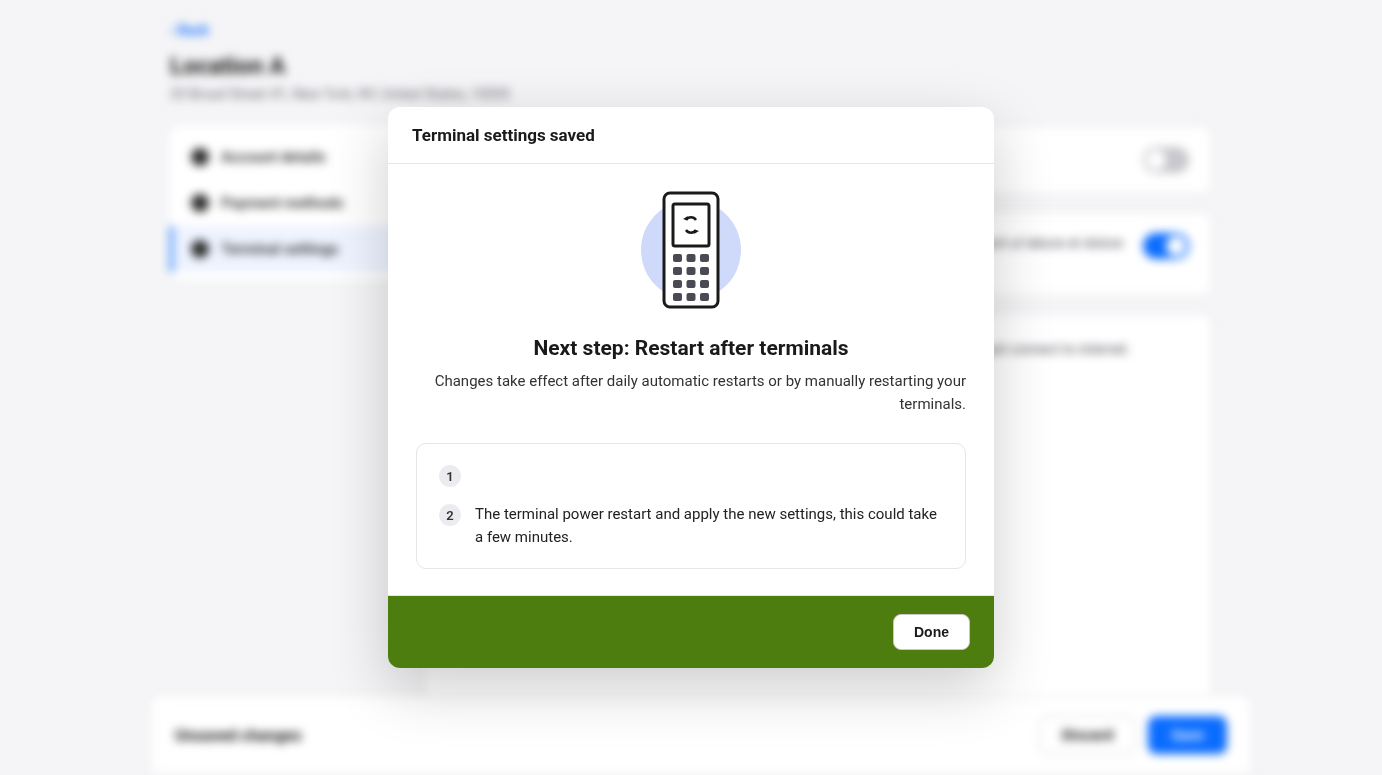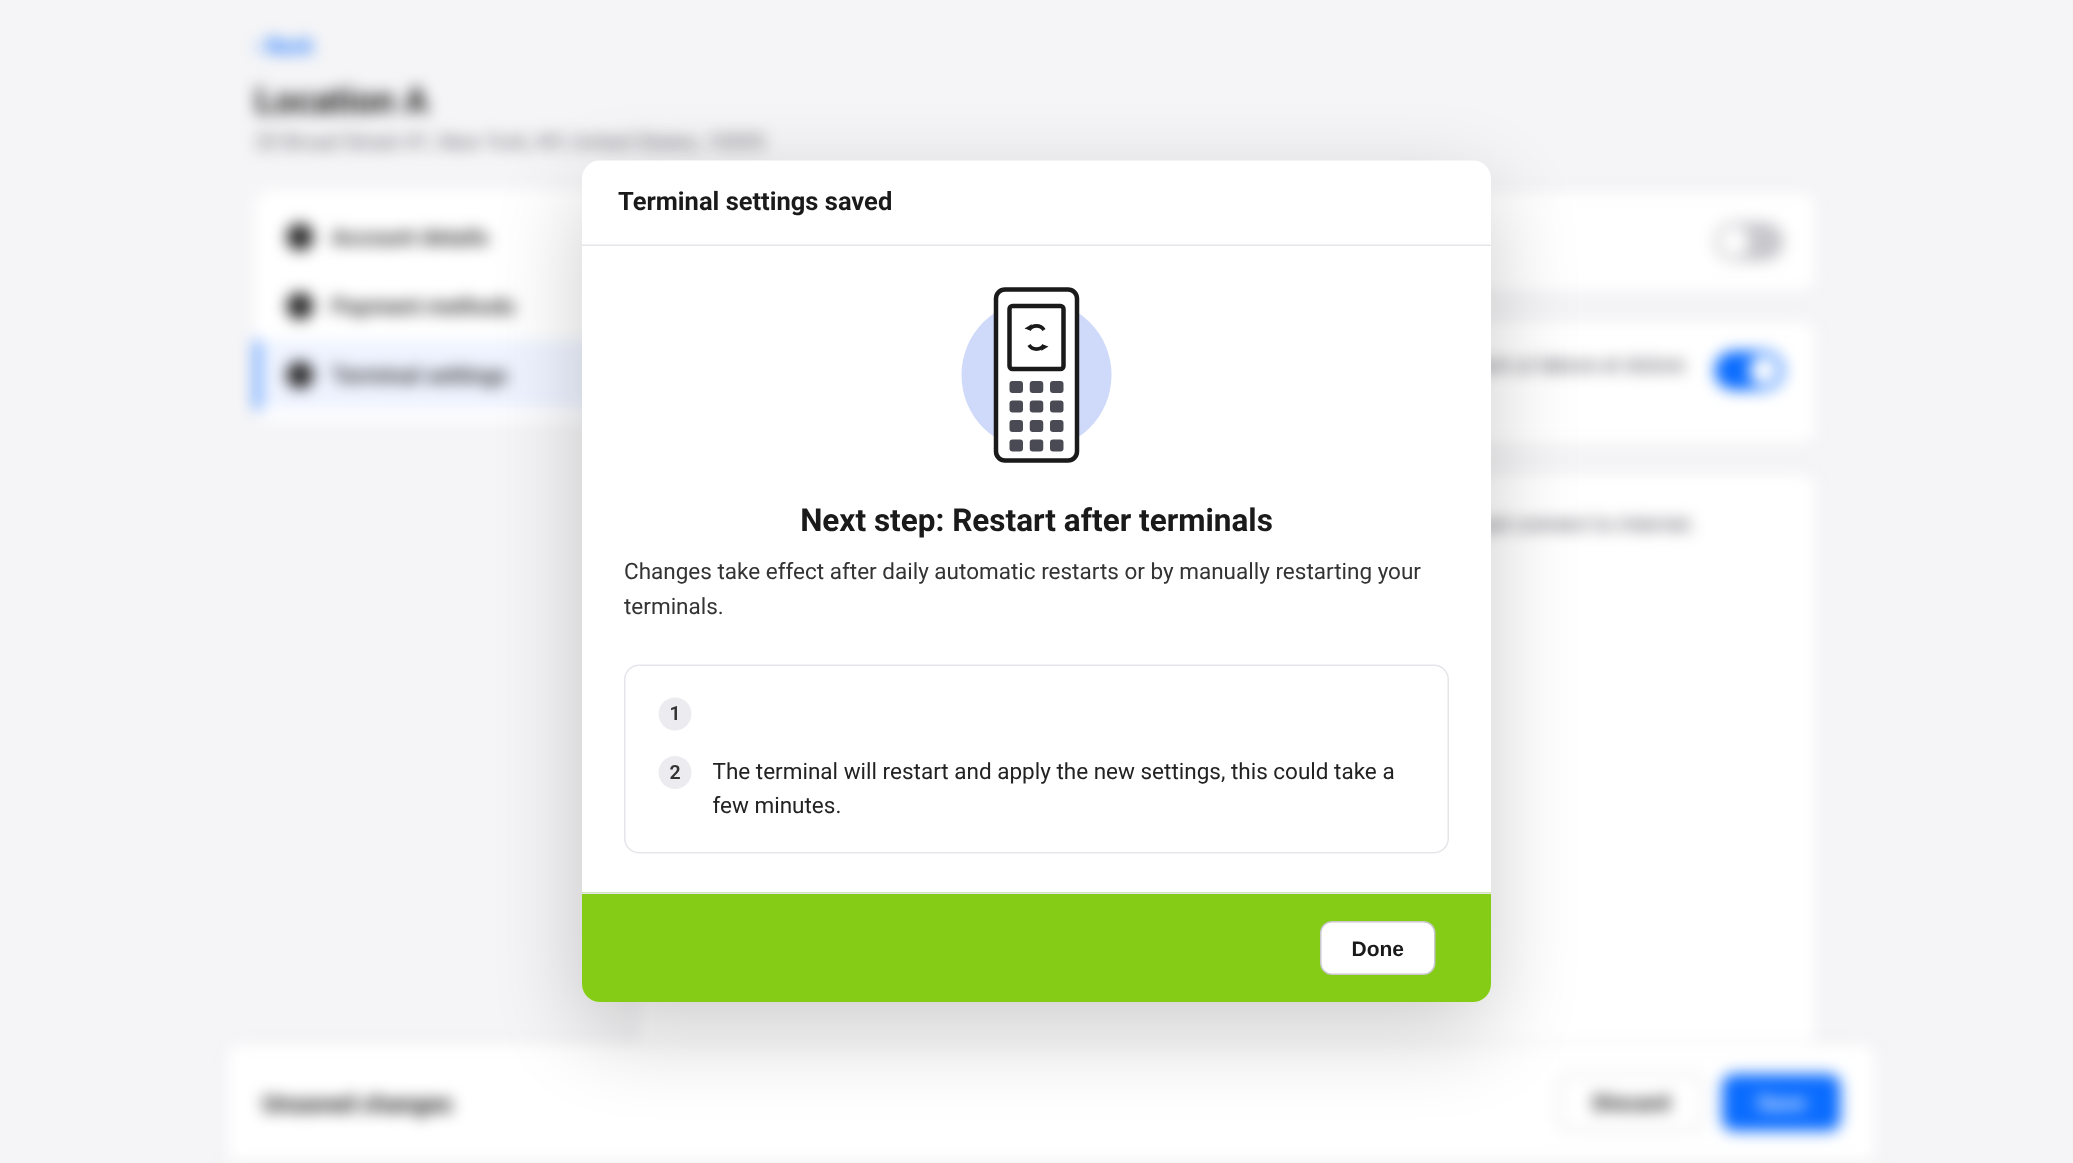--- a/index.html
+++ b/index.html
@@ -206,21 +206,21 @@
 }
 .modal-title {
   font-size: 21px;
   font-weight: 700;
   margin-bottom: 10px;
   text-align: center;
 }
 .modal-desc {
   font-size: 15px;
   color: #333;
-  text-align: left;
+  text-align: right;
   margin-bottom: 28px;
   line-height: 1.5;
 }
 .steps-box {
   border: 1px solid #e5e5ea;
   border-radius: 10px;
   padding: 20px 22px;
   width: 100%;
   display: flex;
   flex-direction: column;
@@ -243,23 +243,23 @@
   justify-content: center;
   flex-shrink: 0;
   margin-top: 1px;
 }
 .step-text {
   font-size: 15px;
   color: #222;
   line-height: 1.5;
 }
 .modal-footer {
-  background: #84cc16;
+  background: #4d7c0f;
   border-top: 1px solid #e5e5ea;
-  padding: 18px 37px;
+  padding: 18px 24px;
   display: flex;
   justify-content: flex-end;
 }
 .done-btn {
   padding: 9px 20px;
   border: 1px solid #c7c7cc;
   background: #fff;
   border-radius: 8px;
   font-size: 14px;
   font-weight: 600;
@@ -351,21 +351,21 @@
         </svg>
       </div>
       <div class="modal-title">Next step: Restart after terminals</div>
       <div class="modal-desc">Changes take effect after daily automatic restarts or by manually restarting your terminals.</div>
       <div class="steps-box">
         <div class="step">
           <div class="step-num">1</div>
         </div>
         <div class="step">
           <div class="step-num">2</div>
-          <div class="step-text">The terminal will restart and apply the new settings, this could take a few minutes.</div>
+          <div class="step-text">The terminal power restart and apply the new settings, this could take a few minutes.</div>
         </div>
       </div>
     </div>
     <div class="modal-footer">
       <button class="done-btn">Done</button>
     </div>
   </div>
 </div>
 
 </body></html>

